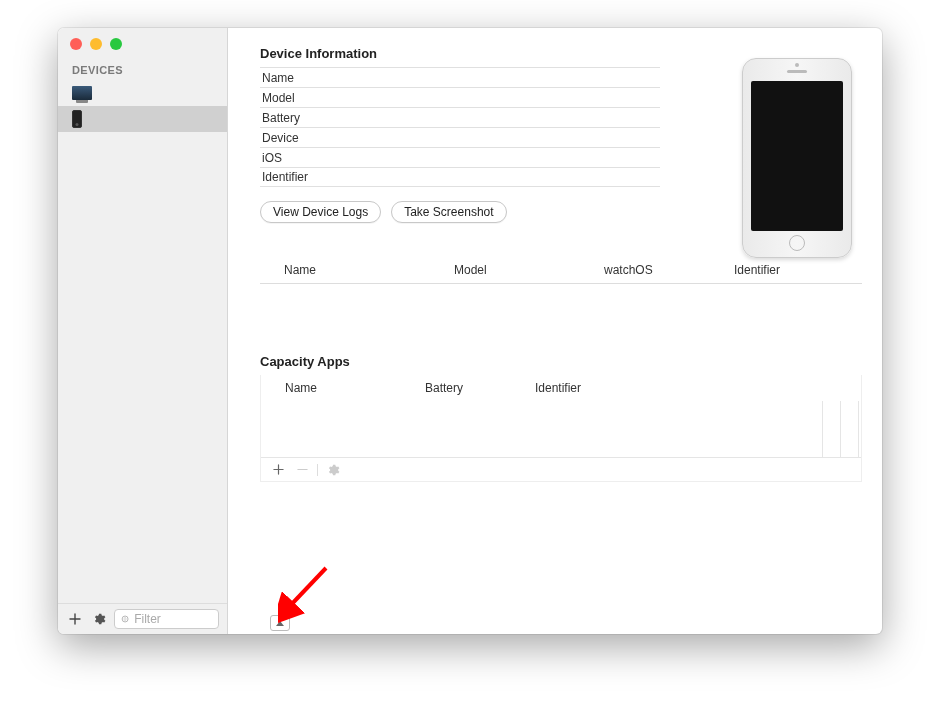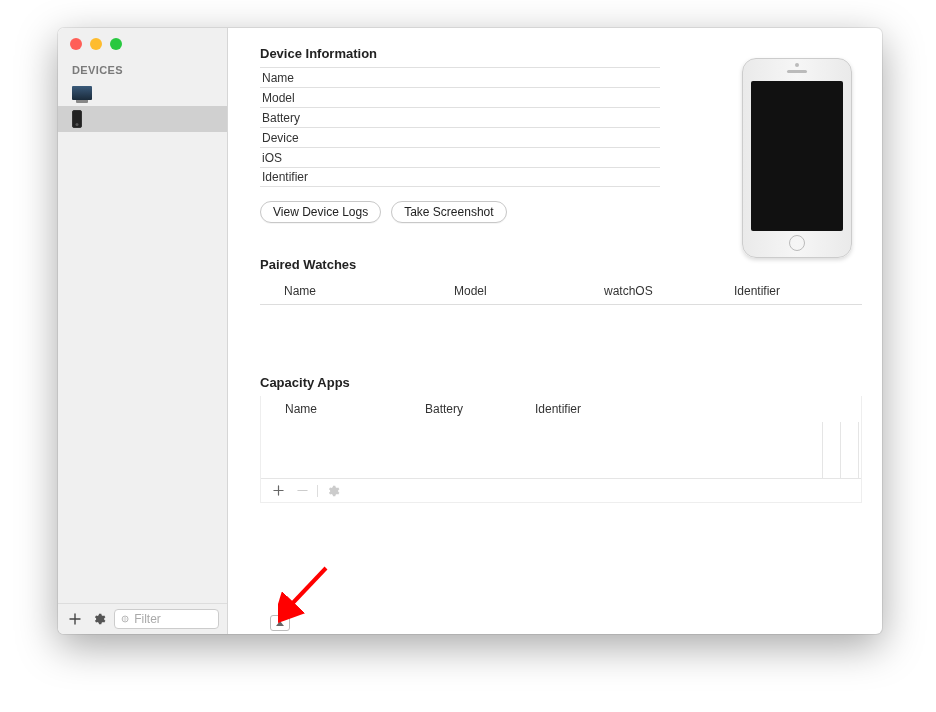--- a/index.html
+++ b/index.html
@@ -328,21 +328,20 @@
     <div class="phone-preview">
       <div class="phone-body">
         <div class="phone-cam"></div>
         <div class="phone-speaker"></div>
         <div class="phone-screen"></div>
         <div class="phone-home"></div>
       </div>
     </div>
 
     <div class="sub-section">
-      <div class="section-title">Paired Watches</div>
       <div class="col-header-row">
         <div style="width:170px">Name</div>
         <div style="width:150px">Model</div>
         <div style="width:130px">watchOS</div>
         <div>Identifier</div>
       </div>
     </div>
 
     <div class="sub-section" style="margin-top:70px">
       <div class="section-title">Capacity Apps</div>

